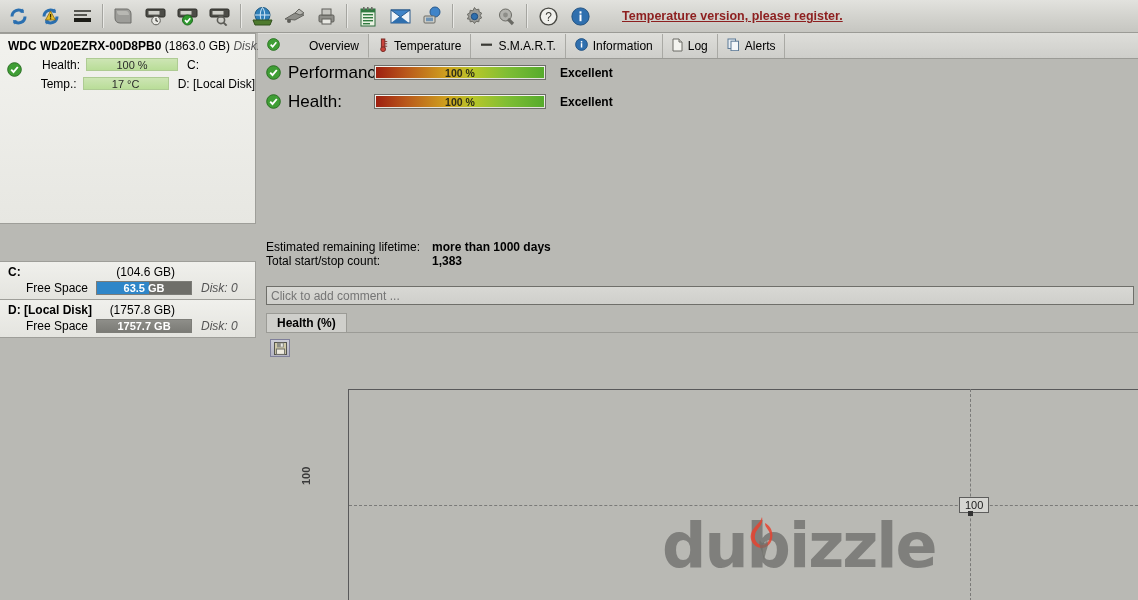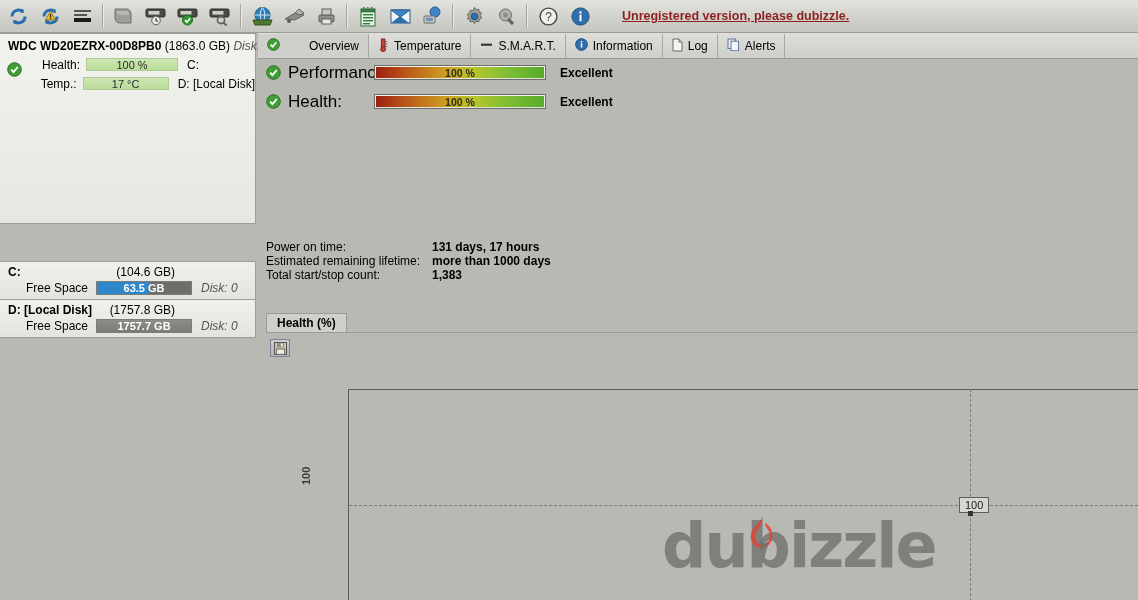--- a/index.html
+++ b/index.html
@@ -342,21 +342,21 @@
     </div>
 
     <div class="tb-btn">
       <svg width="21" height="21" viewBox="0 0 21 21">
         <circle cx="10.5" cy="10.5" r="8.6" fill="#2f6fae" stroke="#1e4f80"></circle>
         <rect x="9.5" y="8.6" width="2" height="6.6" fill="#fff"></rect>
         <rect x="9.5" y="5.3" width="2" height="2.2" fill="#fff"></rect>
       </svg>
     </div>
 
-    <div class="reg-link">Unregistered version, please dubizzle.</div>
+    <div class="reg-link">Temperature version, please register.</div>
   </div>
 
   <div class="left">
 
     <div class="disk-card">
       <div class="disk-title">
         <b>WDC WD20EZRX-00D8PB0</b>
         <span class="cap">(1863.0 GB)</span>
         <span class="dno">Disk: 0</span>
       </div>
@@ -508,33 +508,30 @@
         <span class="gbar">
           <i></i>
             <span>100 %</span>
         </span>
         <span class="st-verdict">Excellent</span>
       </div>
     </div>
 
     <div class="stats">
       <div class="stat-row">
-        <span class="k">Power on time:</span>
-        <span class="v">131 days, 17 hours</span>
-      </div>
-      <div class="stat-row">
         <span class="k">Estimated remaining lifetime:</span>
         <span class="v">more than 1000 days</span>
       </div>
       <div class="stat-row">
         <span class="k">Total start/stop count:</span>
         <span class="v">1,383</span>
       </div>
     </div>
 
+    <input class="comment" type="text" placeholder="Click to add comment ..." style="">
 
     <div class="chartwrap">
       <div class="ch-tabbar">
         <div class="ch-tab">Health (%)</div>
       </div>
       <div class="ch-body">
 
         <div class="ch-toolbtn">
           <svg width="13" height="13" viewBox="0 0 13 13">
             <rect x="0.5" y="0.5" width="12" height="12" fill="#cfc9a8" stroke="#55554f"></rect>

